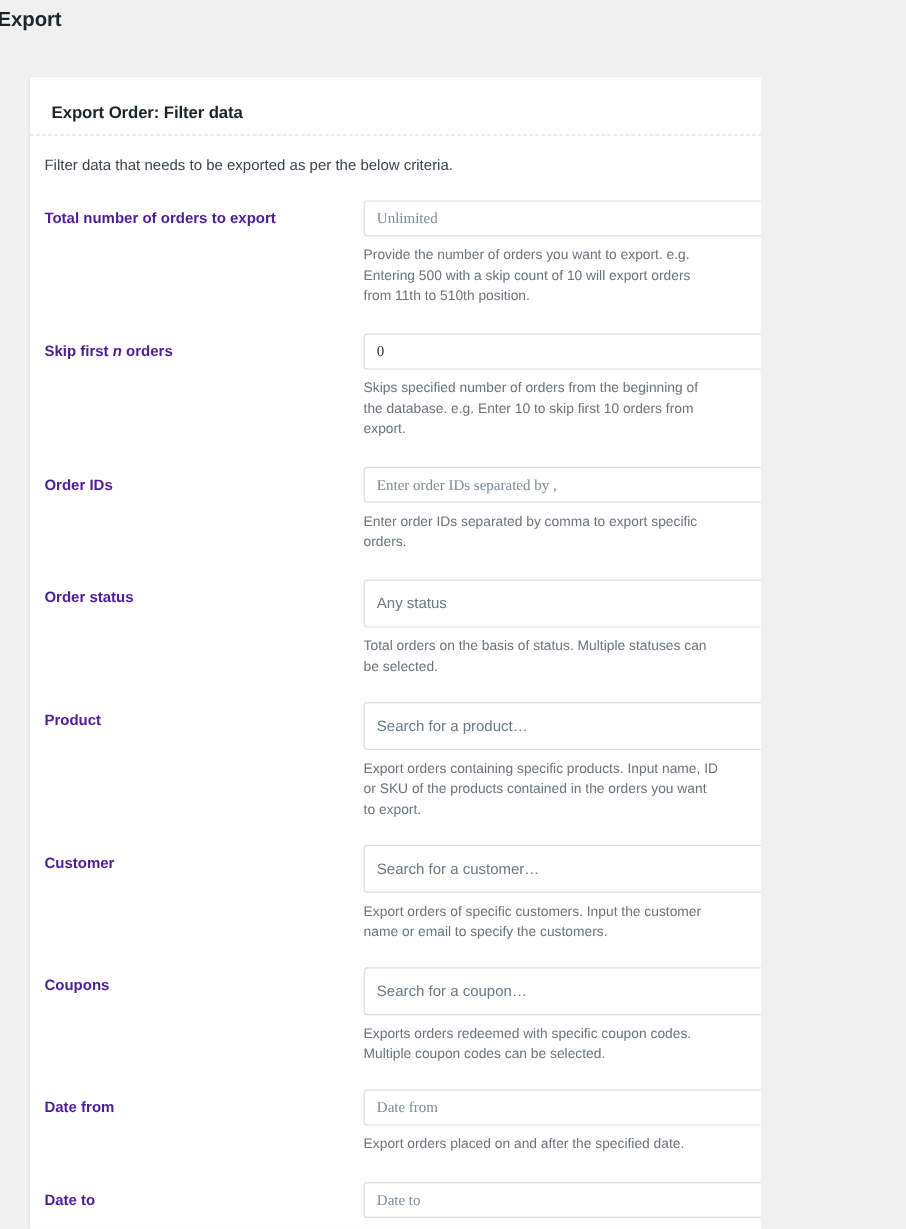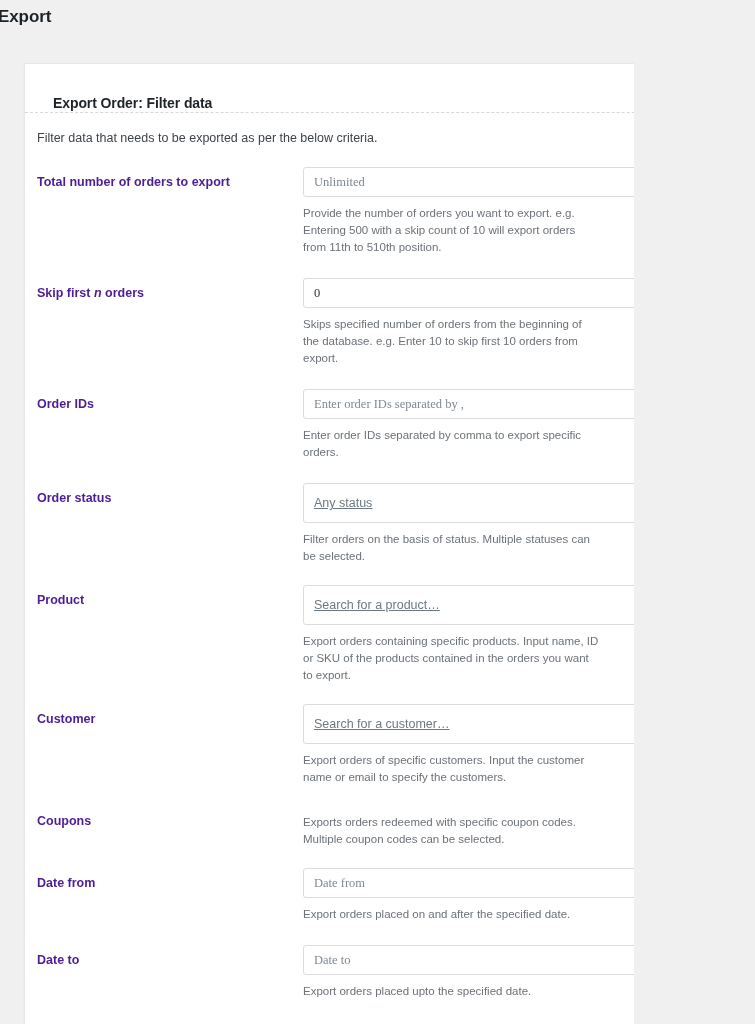--- a/index.html
+++ b/index.html
@@ -38,21 +38,21 @@
 
   
   .card-header {
     position: relative;
     height: 49px;
     border-bottom: 1px dashed #d8d8d8;
   }
   .card-header h2 {
     position: absolute;
     left: 12px; top: 15px;
-    margin: 16px;
+    margin: 6px;
     font-size: 14px;
     font-weight: bold;
     color: #1d2327;
     letter-spacing: -0.1px;
   }
   .step-badge {
     position: absolute;
     right: 12px; top: 11px;
     background: #d7eaf2;
     color: #1d2327;
@@ -110,21 +110,20 @@
     display: flex;
     align-items: center;
     width: 100%;
     height: 40px;
     border: 1px solid #dcdcde;
     border-radius: 3px;
     background: #fff;
     font-size: 12.5px;
     color: #6d7882;
     padding: 0 10px;
-    text-decoration: underline;
   }
 
   .help {
     font-size: 11.5px;
     line-height: 1.48;
     color: #6c7278;
     margin: 8px 0 0 0;
     max-width: 296px;
   }
   .spacer-lg { height: 22px; }
@@ -176,21 +175,21 @@
         </div>
       </div>
       <div class="spacer-lg"></div>
 
       <div class="field-row">
         <div class="field-label">Order status</div>
         <div class="field-control">
           <div class="select2ish">
             <span>Any status</span>
           </div>
-          <p class="help">Filter orders on the basis of status. Multiple statuses can be selected.</p>
+          <p class="help">Total orders on the basis of status. Multiple statuses can be selected.</p>
         </div>
       </div>
       <div class="spacer-md"></div>
 
       <div class="field-row">
         <div class="field-label">Product</div>
         <div class="field-control">
           <div class="select2ish">
             <span>Search for a product…</span>
           </div>
@@ -206,20 +205,23 @@
             <span>Search for a customer…</span>
           </div>
           <p class="help">Export orders of specific customers. Input the customer name or email to specify the customers.</p>
         </div>
       </div>
       <div class="spacer-md"></div>
 
       <div class="field-row">
         <div class="field-label">Coupons</div>
         <div class="field-control">
+          <div class="select2ish">
+            <span>Search for a coupon…</span>
+          </div>
           <p class="help">Exports orders redeemed with specific coupon codes. Multiple coupon codes can be selected.</p>
         </div>
       </div>
       <div class="spacer-md"></div>
 
       <div class="field-row">
         <div class="field-label">Date from</div>
         <div class="field-control">
           <input class="fld" type="text" placeholder="Date from" style="">
           <p class="help">Export orders placed on and after the specified date.</p>

